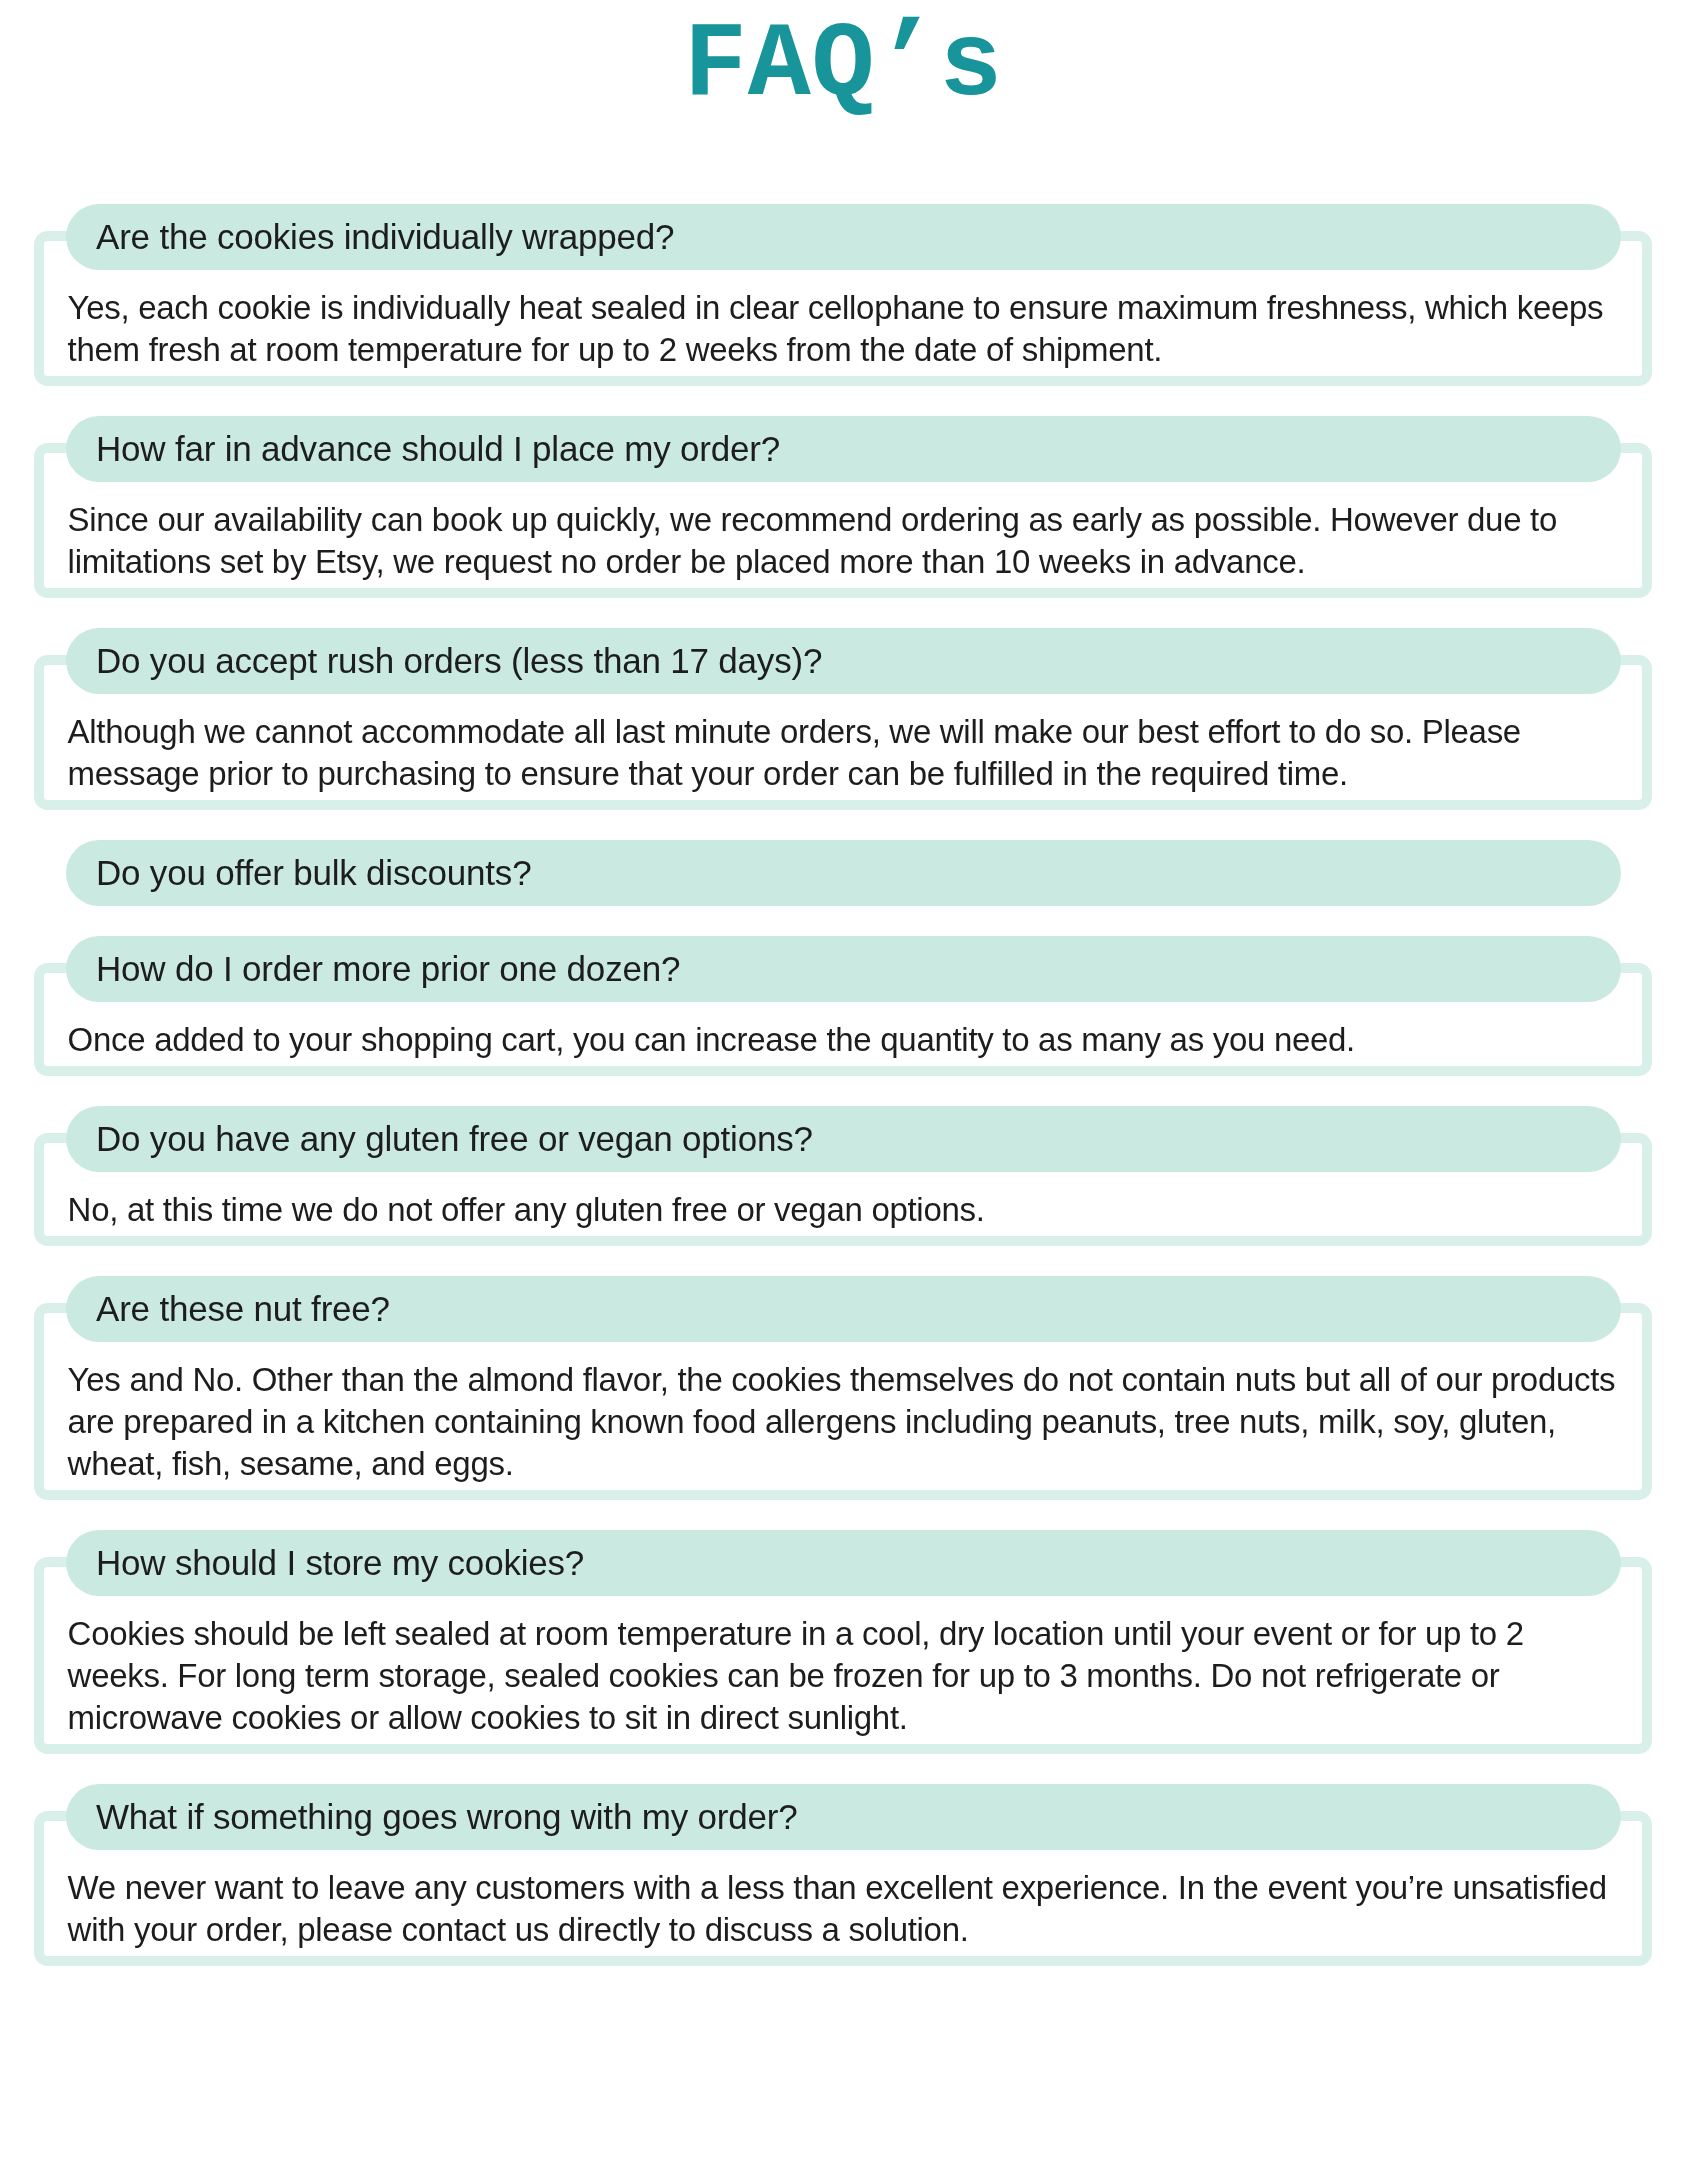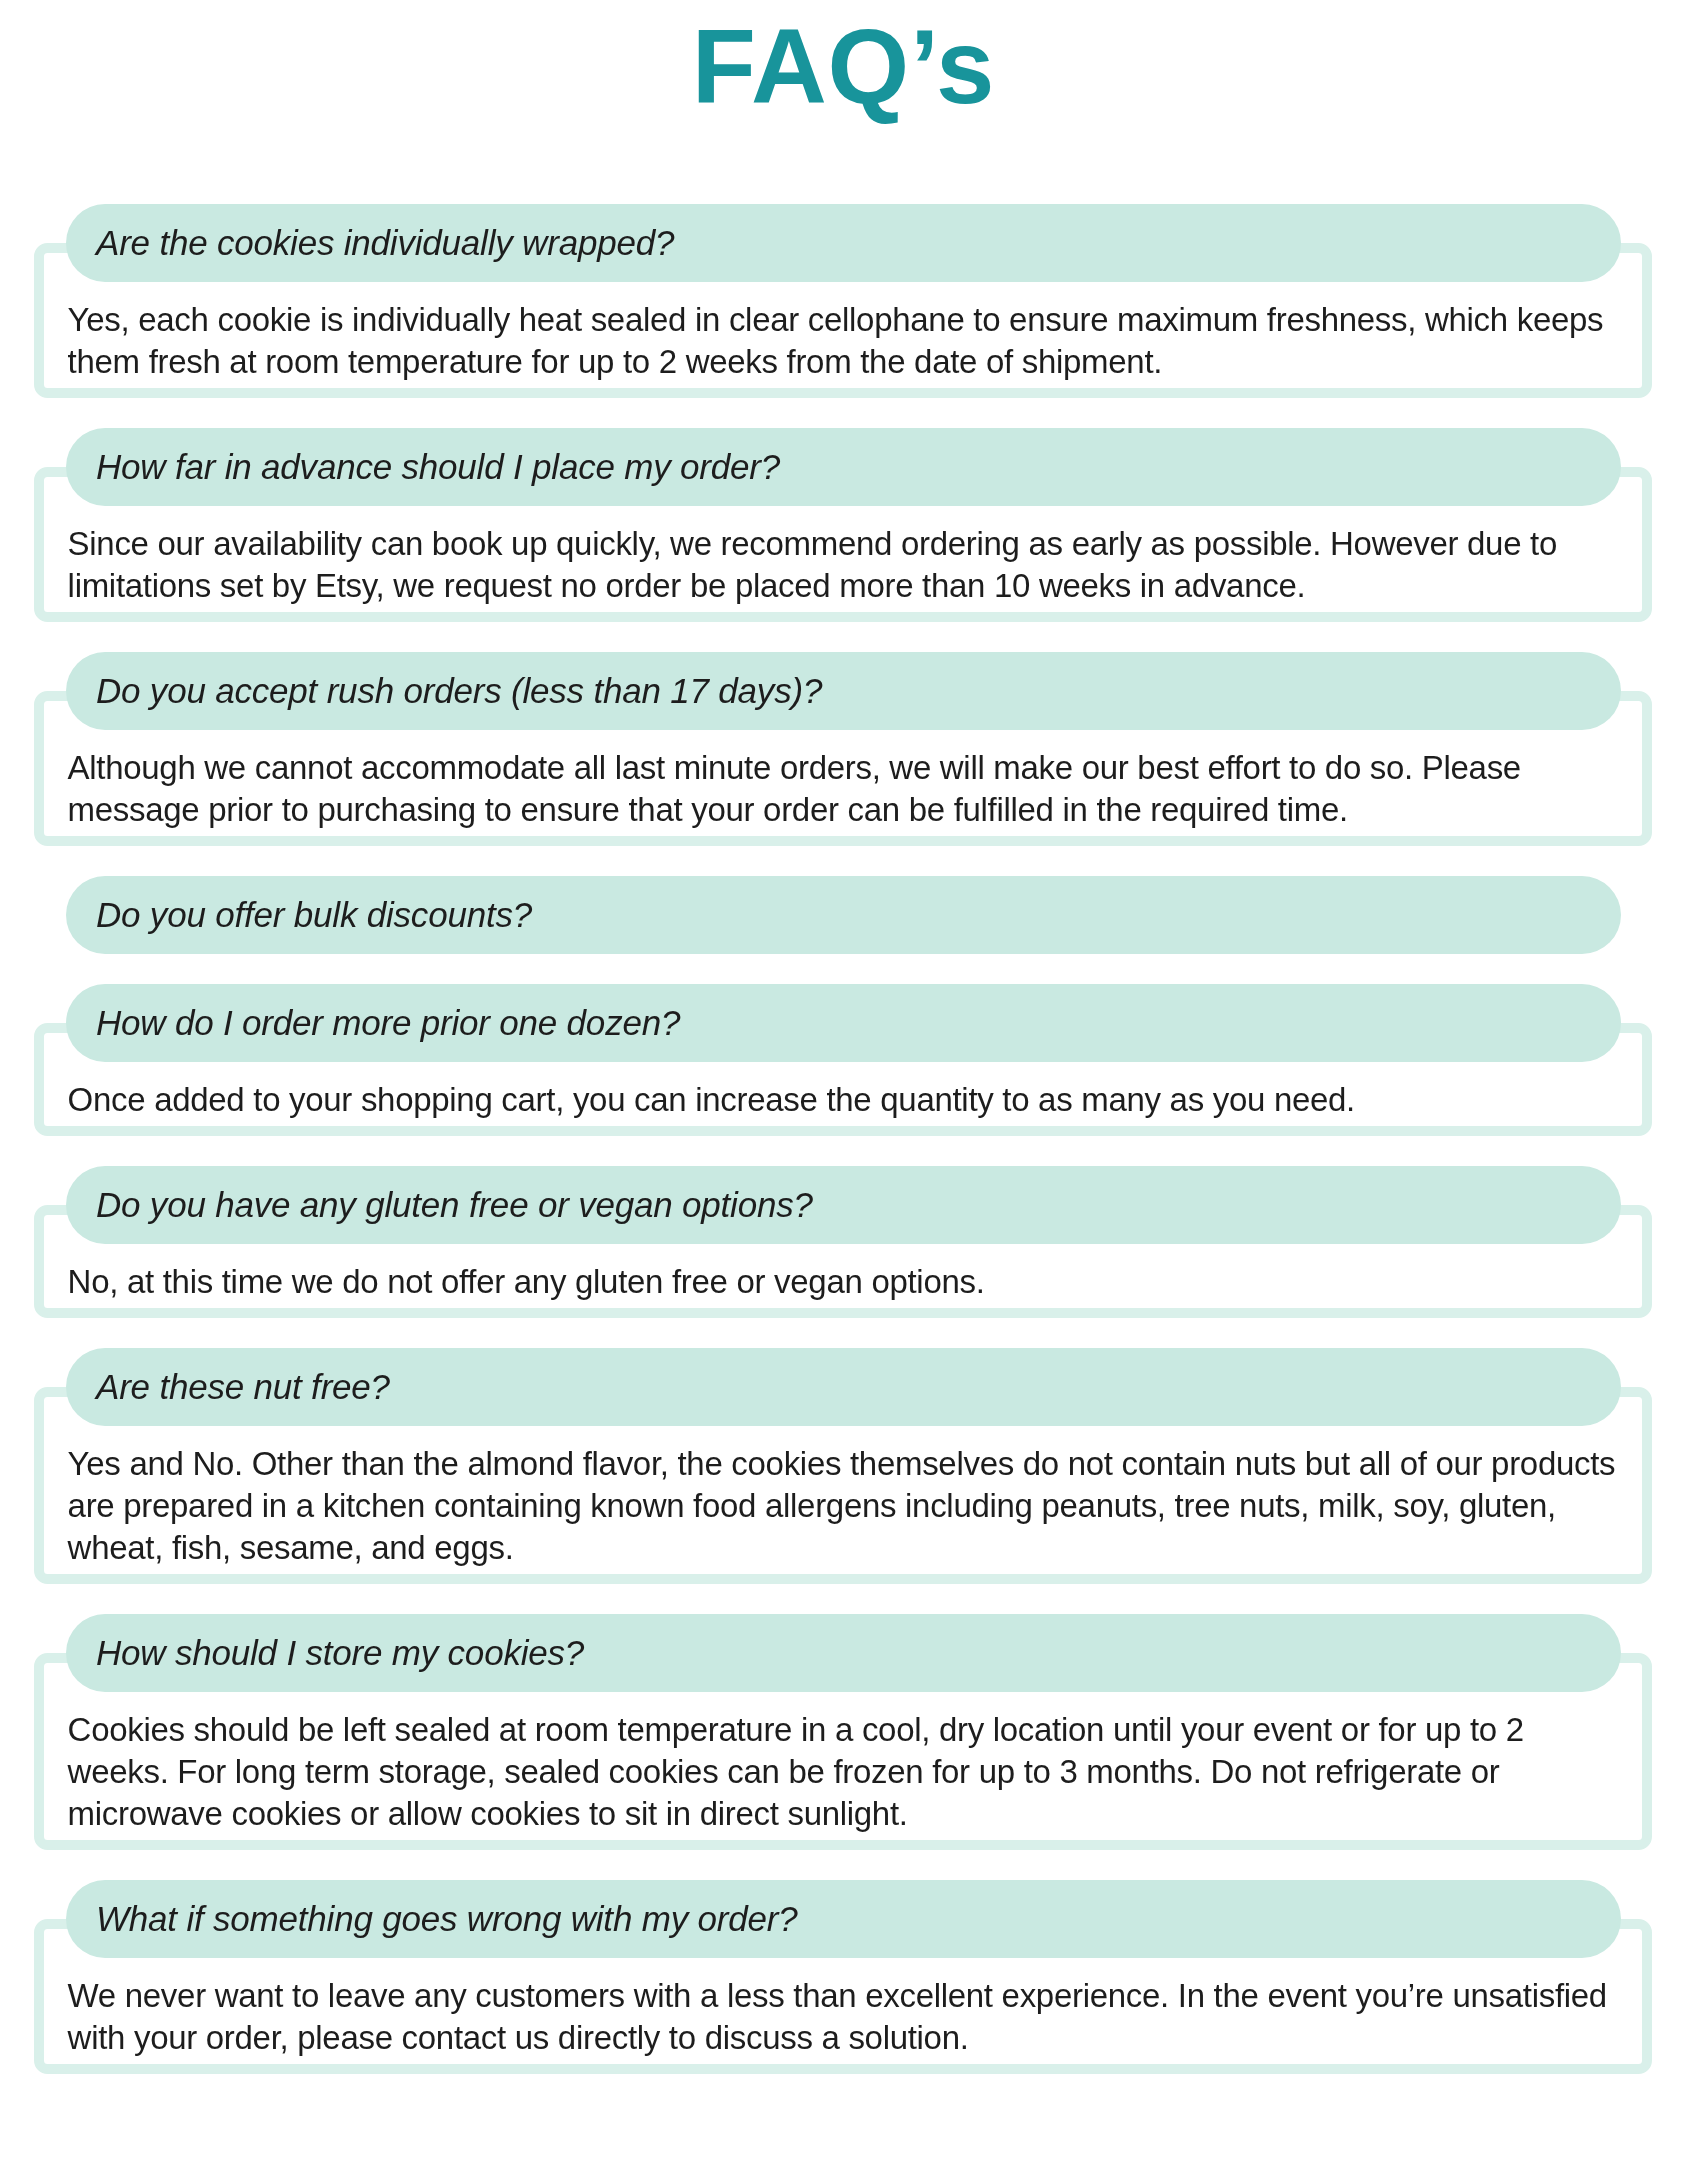--- a/index.html
+++ b/index.html
@@ -14,46 +14,46 @@
   body {
     width: 1687px;
     min-height: 2183px;
     font-family: "Liberation Sans", sans-serif;
     color: var(--c-ink);
     overflow-x: hidden;
   }
   .page-header {
     padding-top: 8.4px;
     text-align: center;
+    font-family: Liberation Mono, monospace;
   }
   .page-title {
     font-size: 105px;
     line-height: 1.12;
     font-weight: bold;
     letter-spacing: 0.8px;
     color: var(--c-title);
   }
   .faq-list {
     margin: 78px 35px 0 34px;
   }
   .faq-item {
     position: relative;
     margin-bottom: 30px;
   }
   .faq-pill {
     position: relative;
     z-index: 2;
     margin: 0 31px 0 32px;
-    height: 78px;
+    height: 66px;
     border-radius: 39px;
     background: var(--c-pill);
     display: flex;
     align-items: center;
     padding: 0 34px 0 30px;
-    font-style: italic;
   }
   .faq-question {
     font-size: 35px;
     line-height: 1;
     letter-spacing: -0.2px;
     color: var(--c-ink);
     white-space: nowrap;
   }
   .faq-frame {
     position: relative;

